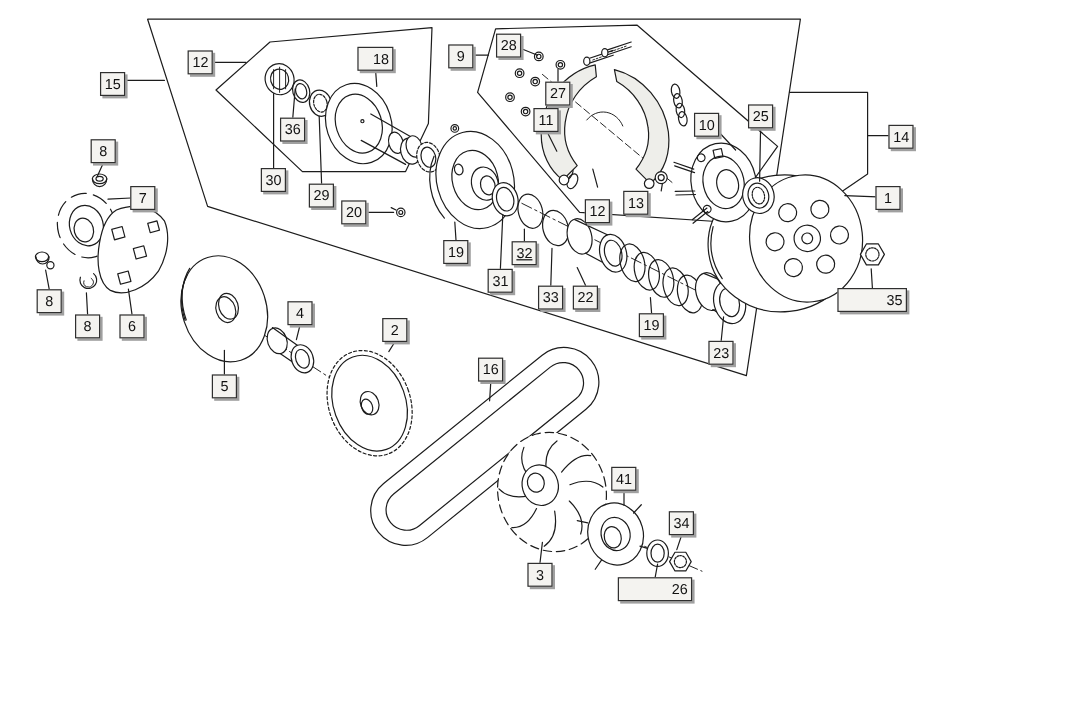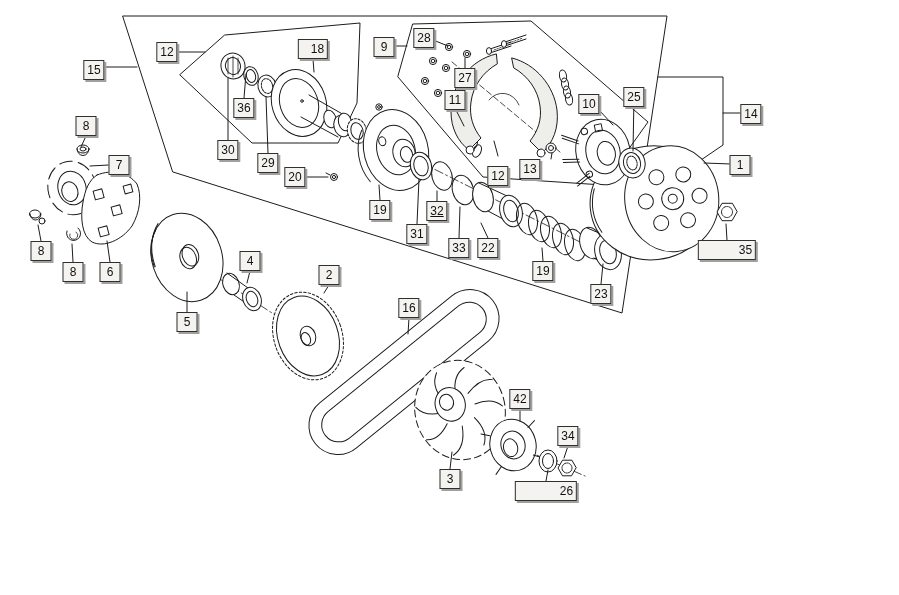--- a/index.html
+++ b/index.html
@@ -349,21 +349,21 @@
       <div class="callout" style="left: 751px; top: 114px;">14</div>
       <div class="callout" style="left: 94px; top: 70px;">15</div>
       <div class="callout" style="left: 409px; top: 308px;">16</div>
       <div class="callout" style="left: 167px; top: 52px;">12</div>
       <div class="callout" style="left: 313px; top: 49px; padding-left: 12px;">18</div>
       <div class="callout" style="left: 380px; top: 210px;">19</div>
       <div class="callout" style="left: 295px; top: 177px;">20</div>
       <div class="callout" style="left: 543px; top: 271px;">19</div>
       <div class="callout" style="left: 488px; top: 248px;">22</div>
       <div class="callout" style="left: 601px; top: 294px;">23</div>
-      <div class="callout" style="left: 520px; top: 399px;">42</div>
+      <div class="callout" style="left: 520px; top: 399px;">41</div>
       <div class="callout" style="left: 634px; top: 97px;">25</div>
       <div class="callout" style="left: 546px; top: 491px; padding-left: 44px;">26</div>
       <div class="callout" style="left: 465px; top: 78px;">27</div>
       <div class="callout" style="left: 424px; top: 38px;">28</div>
       <div class="callout" style="left: 268px; top: 163px;">29</div>
       <div class="callout" style="left: 228px; top: 150px;">30</div>
       <div class="callout" style="left: 417px; top: 234px;">31</div>
       <div class="callout" style="left: 437px; top: 211px; text-decoration: underline;">32</div>
       <div class="callout" style="left: 459px; top: 248px;">33</div>
       <div class="callout" style="left: 568px; top: 436px;">34</div>

